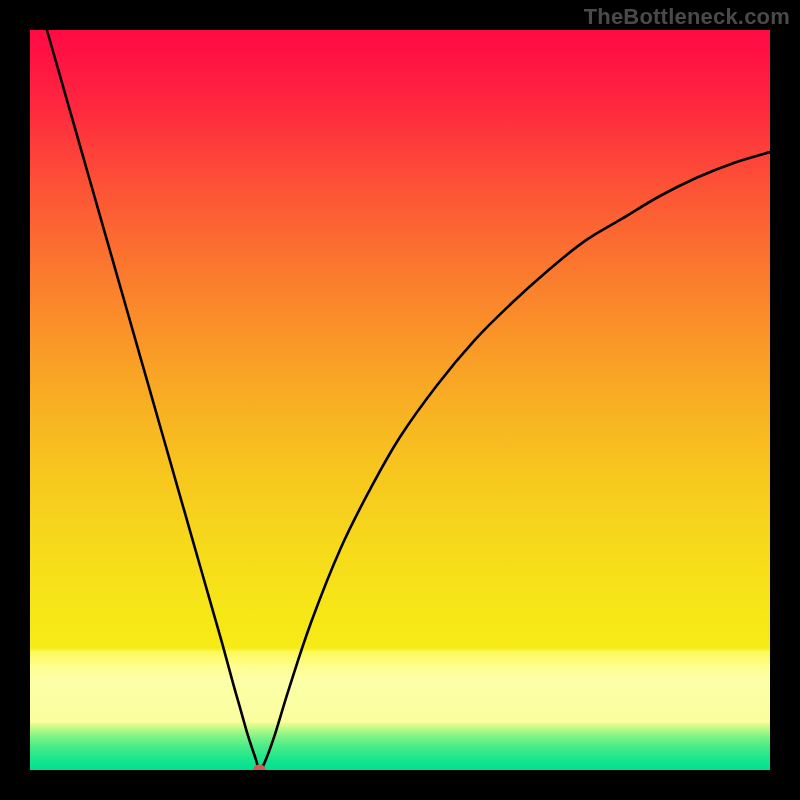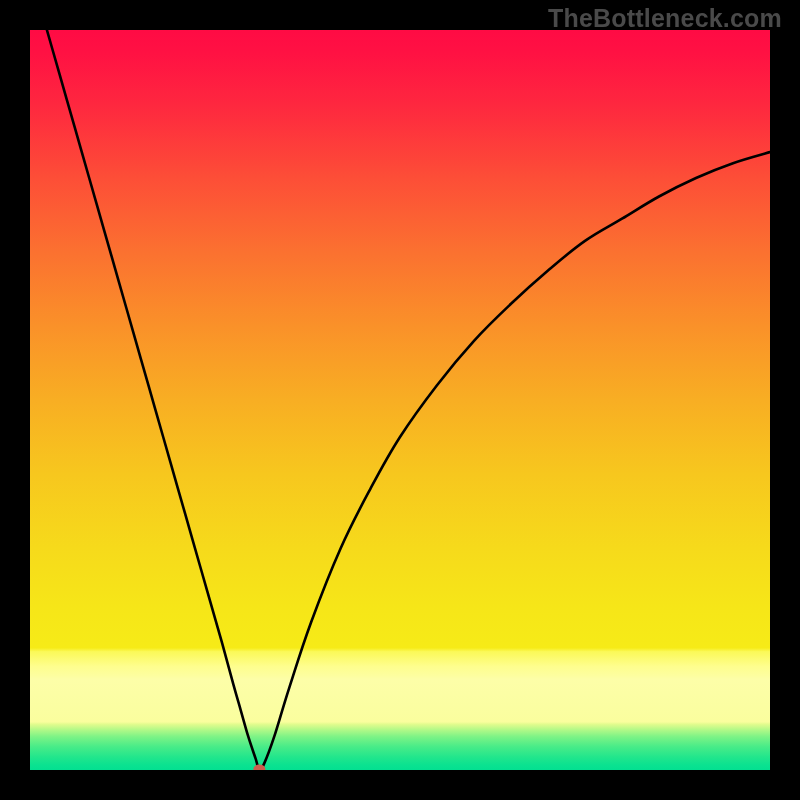--- a/index.html
+++ b/index.html
@@ -13,23 +13,23 @@
   }
   .frame {
     position: relative;
     width: 800px;
     height: 800px;
     background: #000;
   }
   .watermark {
     position: absolute;
     top: 4px;
-    right: 18px;
+    right: 10px;
     color: #4a4a4a;
-    font-size: 25px;
+    font-size: 22px;
     font-weight: 600;
     letter-spacing: 0.2px;
     z-index: 20;
   }
   .plot {
     position: absolute;
     left: 30px;
     top: 30px;
     width: 740px;
     height: 740px;

